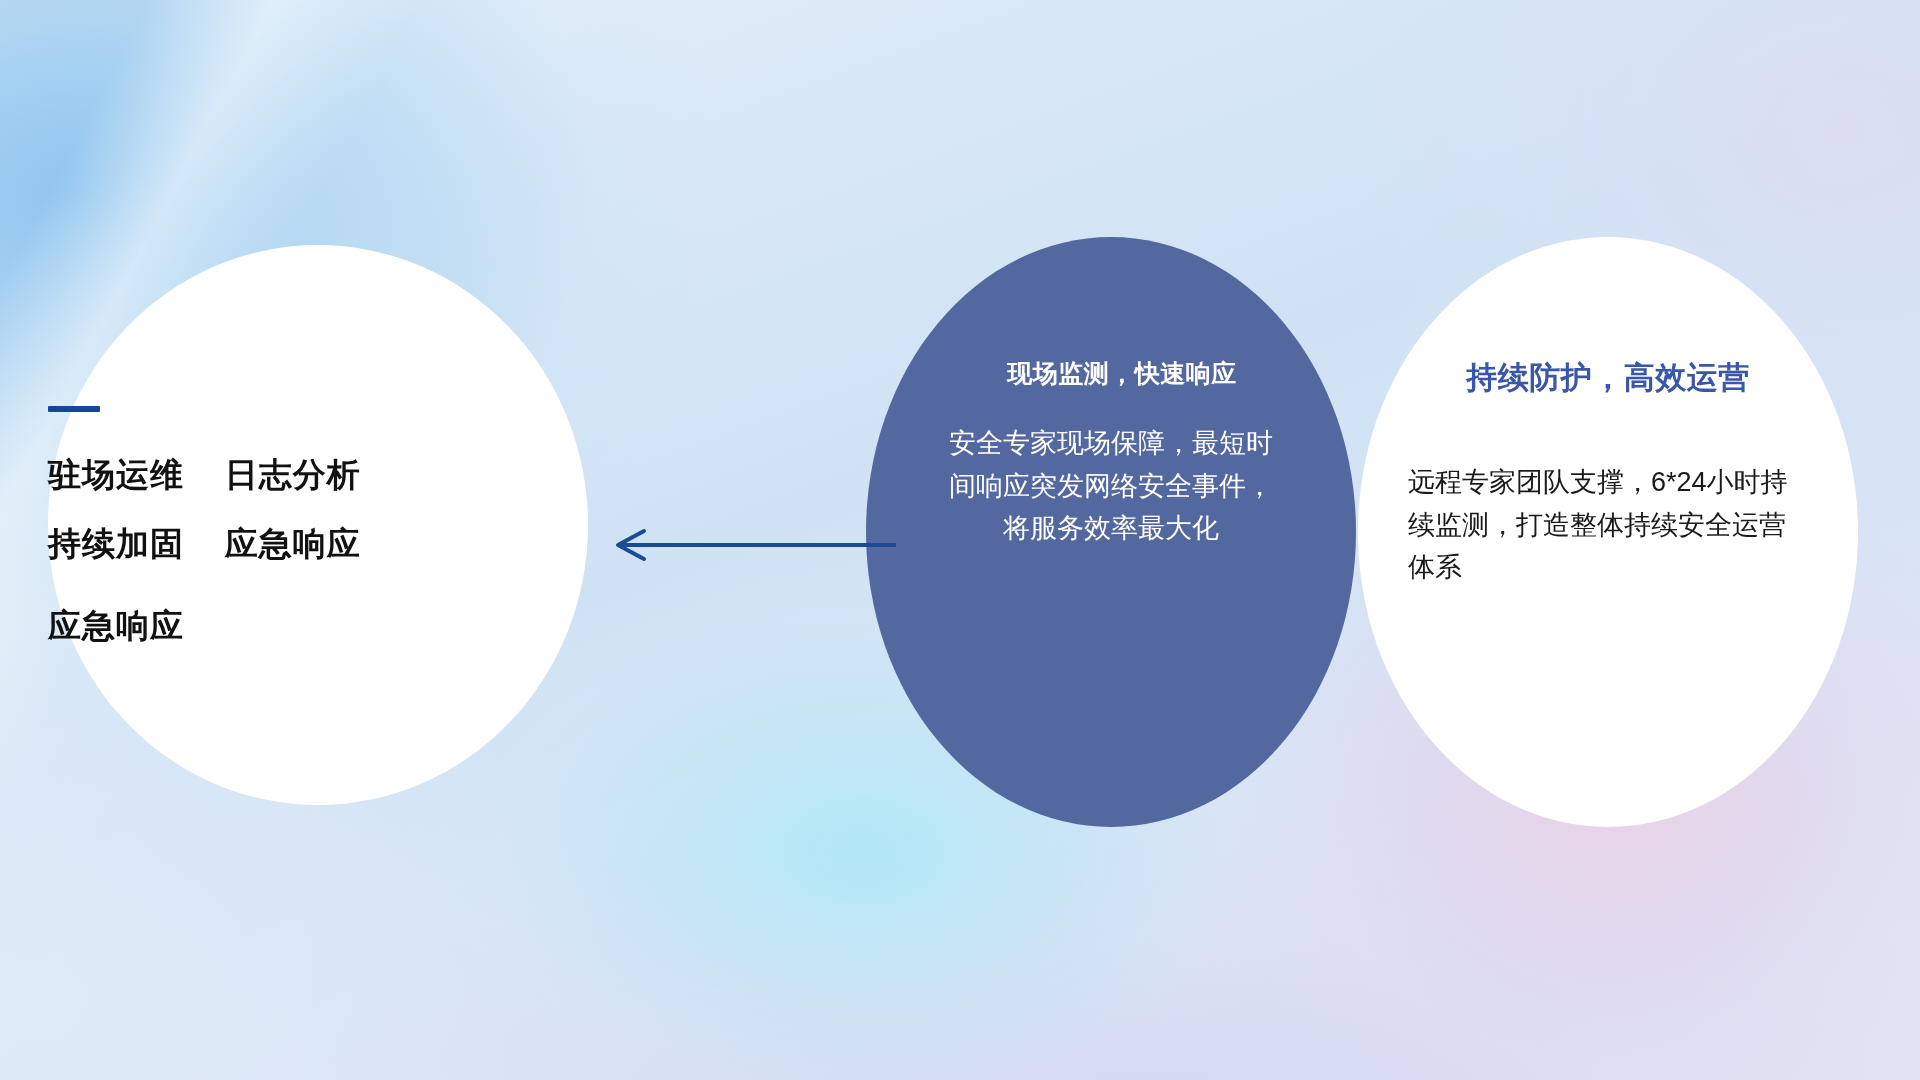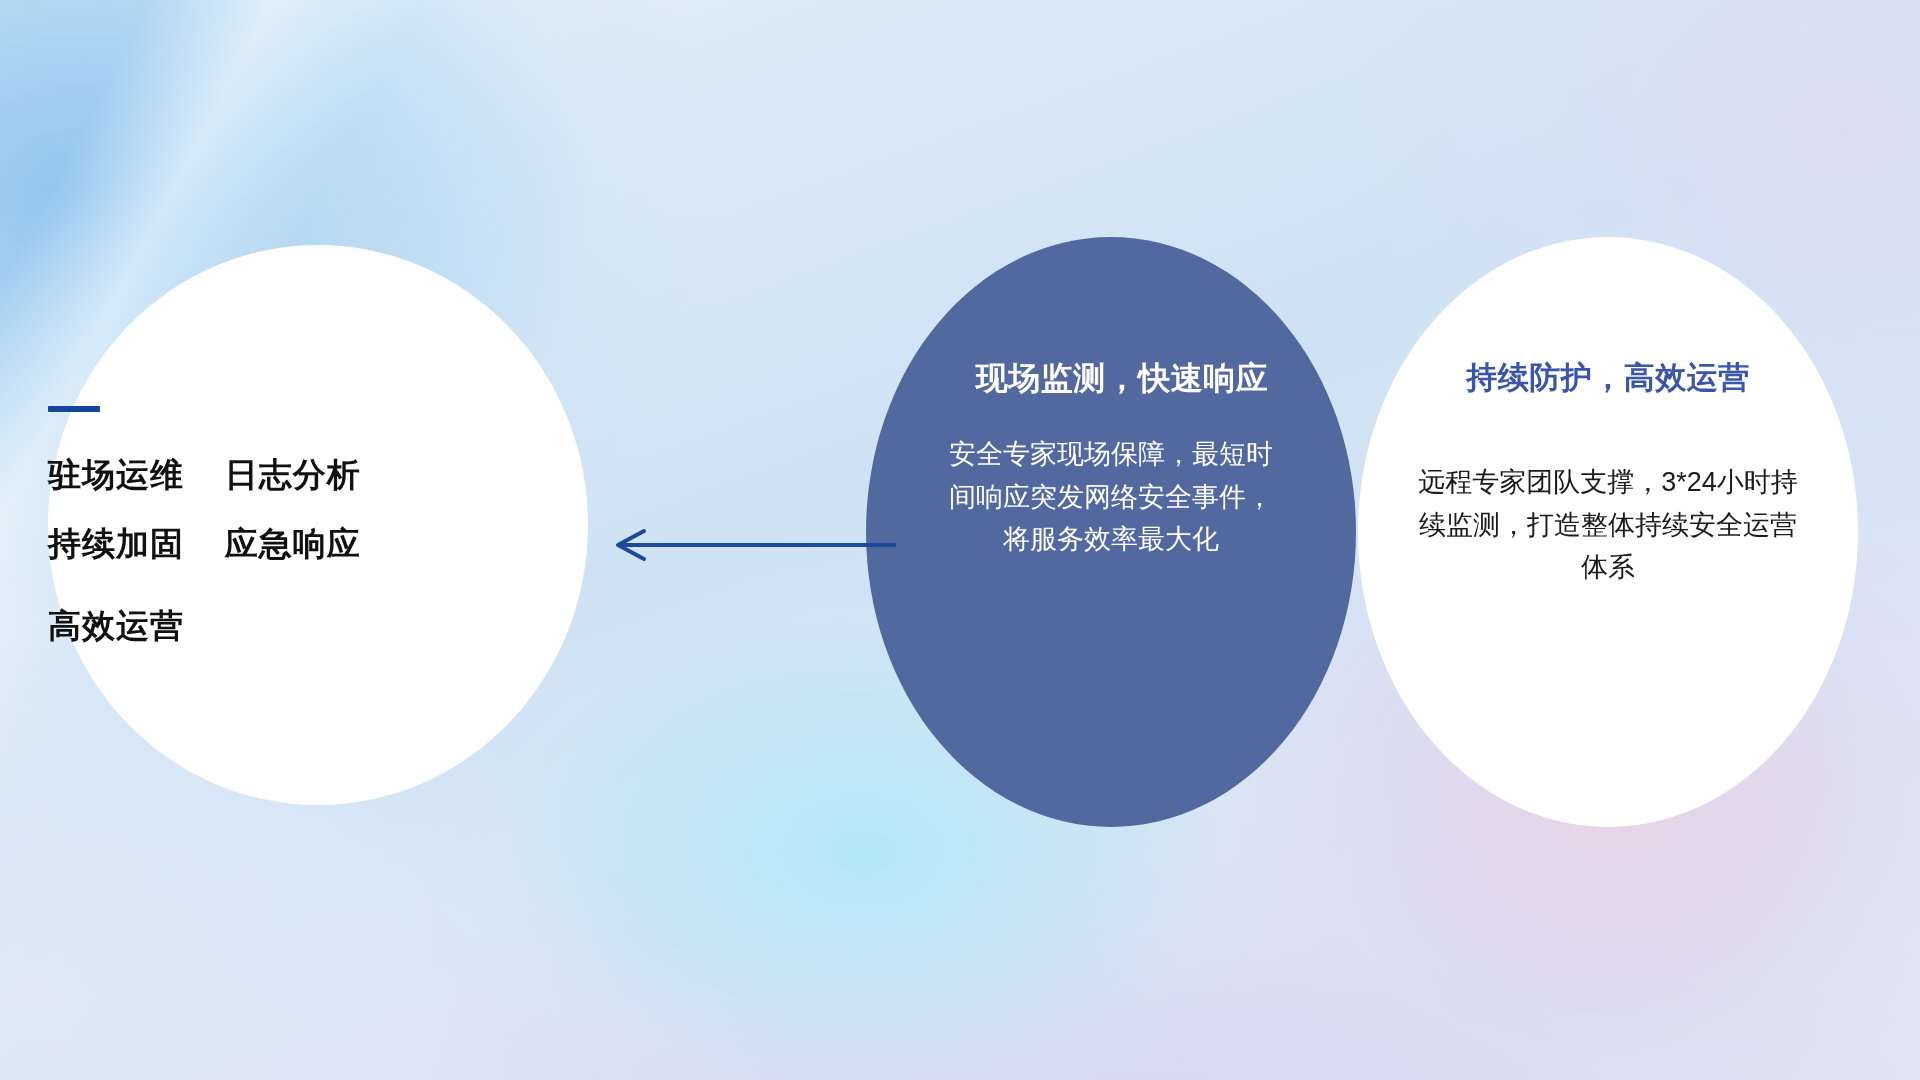--- a/index.html
+++ b/index.html
@@ -169,21 +169,21 @@
     flex-direction: column;
     align-items: center;
     text-align: center;
     padding: 0 18px;
     box-sizing: border-box;
   }
   .mid-title {
     margin-top: 120px;
     color: #ffffff;
     font-weight: bold;
-    font-size: 32px;
+    font-size: 25px;
     letter-spacing: 0.5px;
     white-space: nowrap;
     margin-left: 22px;
   }
   .mid-body {
     margin-top: 32px;
     color: #ffffff;
     font-size: 27px;
     line-height: 1.58;
     max-width: 330px;
@@ -193,21 +193,21 @@
   #right-content {
     position: absolute;
     left: 1358px;
     top: 237px;
     width: 500px;
     height: 590px;
     z-index: 6;
     display: flex;
     flex-direction: column;
     align-items: center;
-    text-align: center;
+    text-align: left;
     padding: 0 18px;
     box-sizing: border-box;
   }
   .right-title {
     margin-top: 120px;
     color: #3a56a8;
     font-weight: bold;
     font-size: 31px;
     letter-spacing: 0.5px;
     white-space: nowrap;
@@ -250,26 +250,26 @@
   </svg>
 
   <div id="circle-left" class="circle"></div>
   <div id="circle-right" class="circle"></div>
   <div id="circle-middle" class="circle"></div>
 
   <div id="left-content">
     <div class="rule-dash"></div>
     <div class="left-line">驻场运维    日志分析</div>
     <div class="left-line spaced">持续加固    应急响应</div>
-    <div class="left-line">高效运营</div>
+    <div class="left-line">应急响应</div>
   </div>
 
   <div id="middle-content">
     <div class="mid-title">现场监测，快速响应</div>
     <div class="mid-body">安全专家现场保障，最短时间响应突发网络安全事件，将服务效率最大化</div>
   </div>
 
   <div id="right-content">
     <div class="right-title">持续防护，高效运营</div>
-    <div class="right-body">远程专家团队支撑，3*24小时持续监测，打造整体持续安全运营体系</div>
+    <div class="right-body">远程专家团队支撑，6*24小时持续监测，打造整体持续安全运营体系</div>
   </div>
 
 </div>
 
 </body></html>

